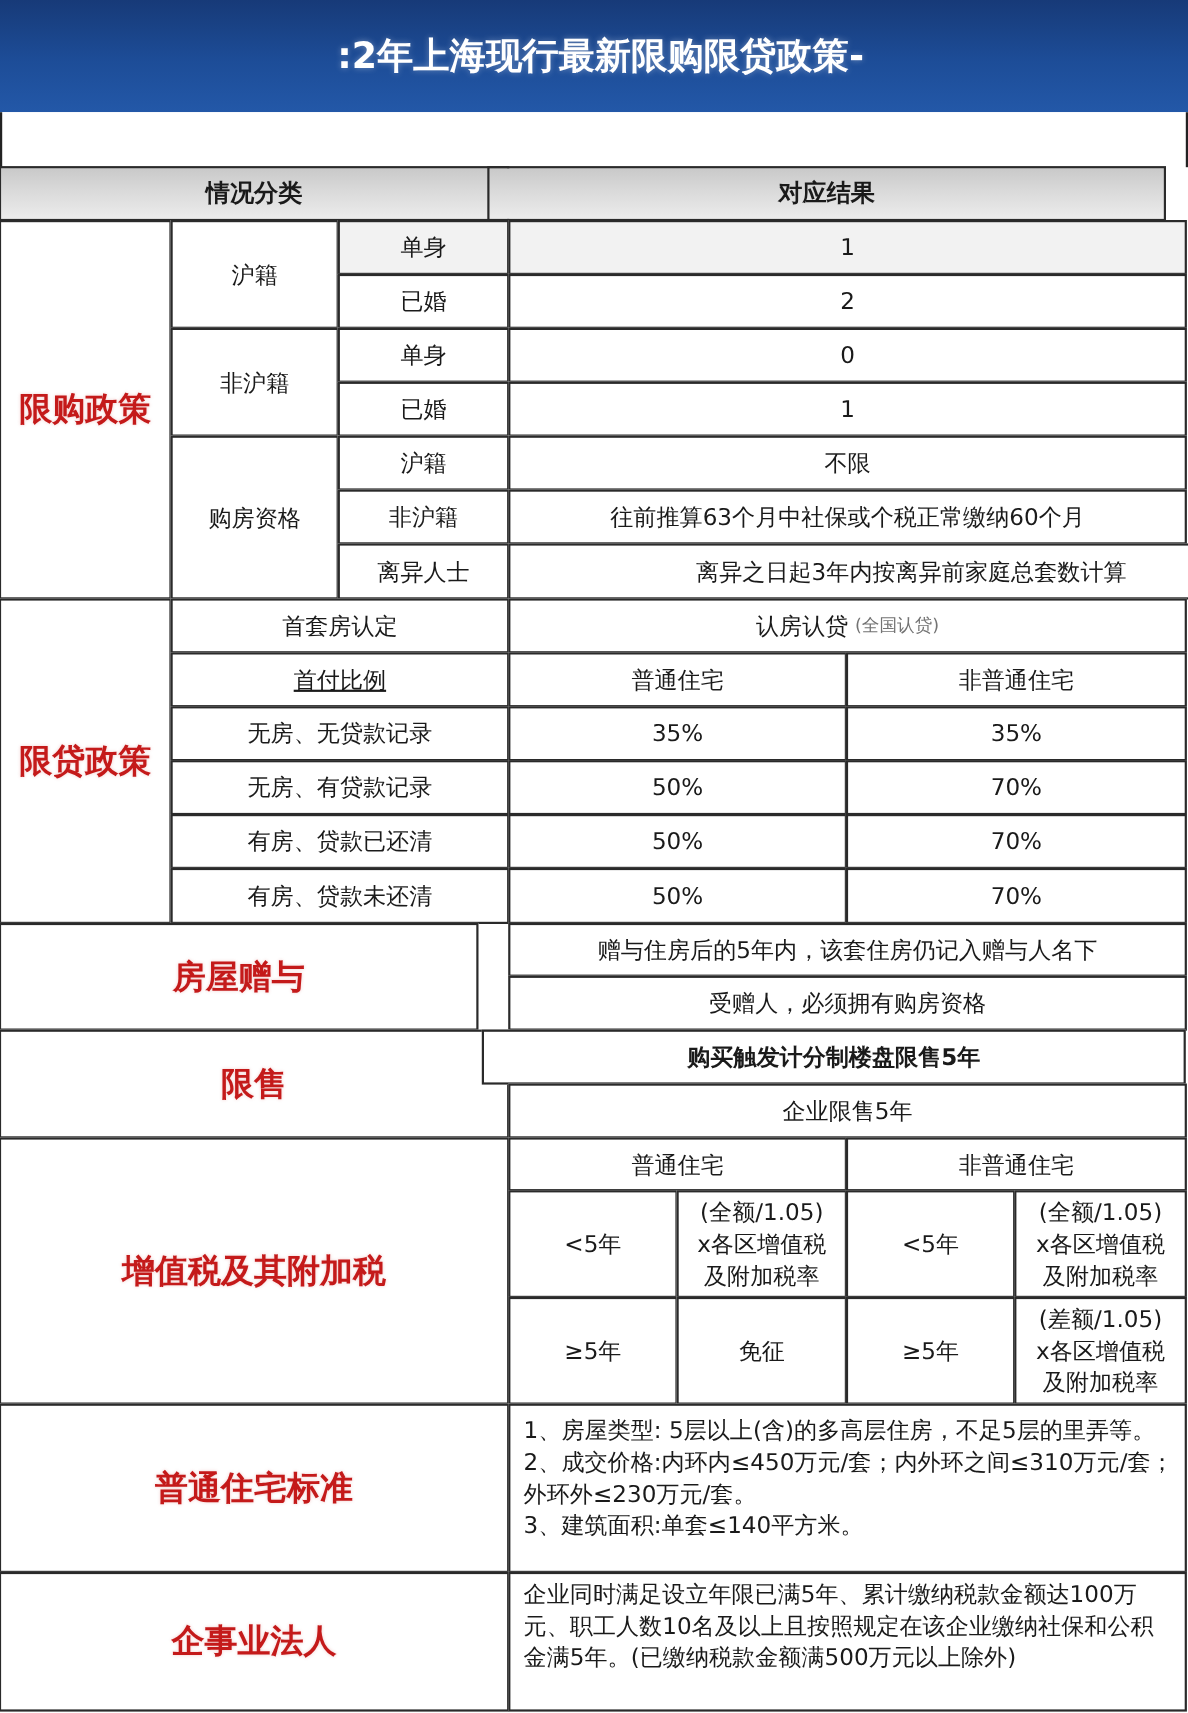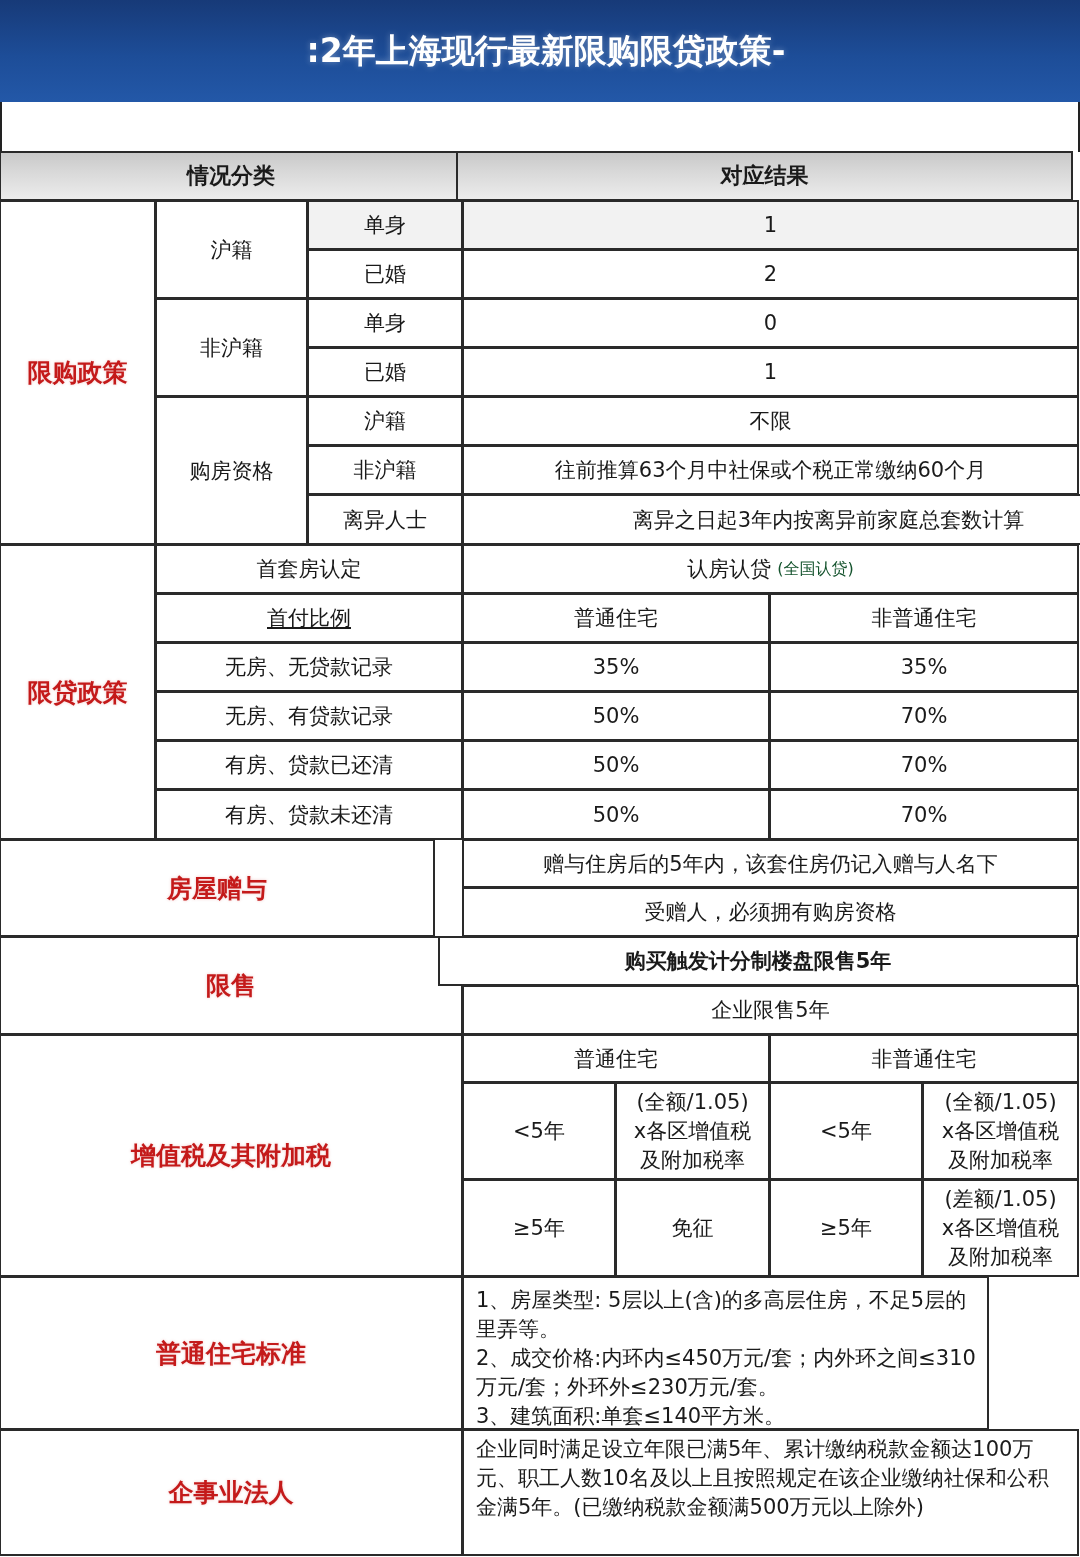--- a/index.html
+++ b/index.html
@@ -11,38 +11,38 @@
   .titlebar span { color:#ffffff; font-size:33px; font-weight:bold; letter-spacing:0px;
                    text-shadow:0 0 6px rgba(255,255,255,0.35); margin-left:12px; }
   .gap { position:absolute; left:0; top:102px; width:1080px; height:50px; background:#fff;
          border-left:2px solid #222; border-right:2px solid #222; box-sizing:border-box; }
   .cell { position:absolute; box-sizing:border-box; border:2px solid #2a2a2a;
           display:flex; align-items:center; justify-content:center; text-align:center;
           font-size:21px; background:#fff; margin-left:-1px; margin-top:-1px; }
   .hdr { background:linear-gradient(180deg,#c9c9c9 0%,#d8d8d8 40%,#ececec 100%);
          font-weight:bold; font-size:22px; }
   .shade { background:#f2f2f2; }
-  .red { color:#c41a1a; font-weight:bold; font-size:25px;
+  .red { color:#c41a1a; font-weight:bold; font-size:30px;
          text-shadow:0 0 3px rgba(200,40,40,0.25); }
-  .sub { color:#14532d; font-size:16px; margin-left:6px; }
+  .sub { color:#737373; font-size:16px; margin-left:6px; }
   .multi { flex-direction:column; line-height:29px; }
   .left { justify-content:flex-start; text-align:left; padding:0 10px 0 12px;
           align-items:center; line-height:29px; }
   .para { display:block; }
 </style>
 </head>
 <body>
 
 <div class="titlebar">
   <span>:2年上海现行最新限购限贷政策-</span>
 </div>
 <div class="gap"></div>
 
 <div class="cell hdr" style="left:0;top:152px;width:464px;height:50px;">情况分类</div>
-<div class="cell hdr" style="left:457px;top:152px;width:617px;height:50px;">对应结果</div>
+<div class="cell hdr" style="left:444px;top:152px;width:617px;height:50px;">对应结果</div>
 
 <div class="cell red" style="left:0;top:201px;width:157px;height:345px;">限购政策</div>
 
 <div class="cell" style="left:156px;top:201px;width:153px;height:99px;">沪籍</div>
 <div class="cell shade" style="left:308px;top:201px;width:156px;height:50px;">单身</div>
 <div class="cell shade" style="left:463px;top:201px;width:617px;height:50px;">1</div>
 <div class="cell" style="left:308px;top:250px;width:156px;height:50px;">已婚</div>
 <div class="cell" style="left:463px;top:250px;width:617px;height:50px;">2</div>
 
 <div class="cell" style="left:156px;top:299px;width:153px;height:99px;">非沪籍</div>
@@ -113,21 +113,21 @@
 <div class="cell" style="left:463px;top:1180px;width:154px;height:98px;">≥5年</div>
 <div class="cell" style="left:616px;top:1180px;width:155px;height:98px;">免征</div>
 <div class="cell" style="left:770px;top:1180px;width:154px;height:98px;">≥5年</div>
 <div class="cell multi" style="left:923px;top:1180px;width:157px;height:98px;">
   <span>(差额/1.05)</span>
   <span>x各区增值税</span>
   <span>及附加税率</span>
 </div>
 
 <div class="cell red" style="left:0;top:1277px;width:464px;height:154px;text-align:right;">普通住宅标准</div>
-<div class="cell left" style="left:463px;top:1277px;width:527px;height:154px;display:block;padding-top:8px;">
+<div class="cell left" style="left:463px;top:1277px;width:617px;height:154px;display:block;padding-top:8px;">
   <span class="para">1、房屋类型: 5层以上(含)的多高层住房，不足5层的里弄等。</span>
   <span class="para">2、成交价格:内环内≤450万元/套；内外环之间≤310万元/套；外环外≤230万元/套。</span>
   <span class="para">3、建筑面积:单套≤140平方米。</span>
 </div>
 
 <div class="cell red" style="left:0;top:1430px;width:464px;height:127px;">企事业法人</div>
 <div class="cell left" style="left:463px;top:1430px;width:617px;height:127px;display:block;padding-top:4px;">
   <span class="para">企业同时满足设立年限已满5年、累计缴纳税款金额达100万元、职工人数10名及以上且按照规定在该企业缴纳社保和公积金满5年。(已缴纳税款金额满500万元以上除外)</span>
 </div>
 

